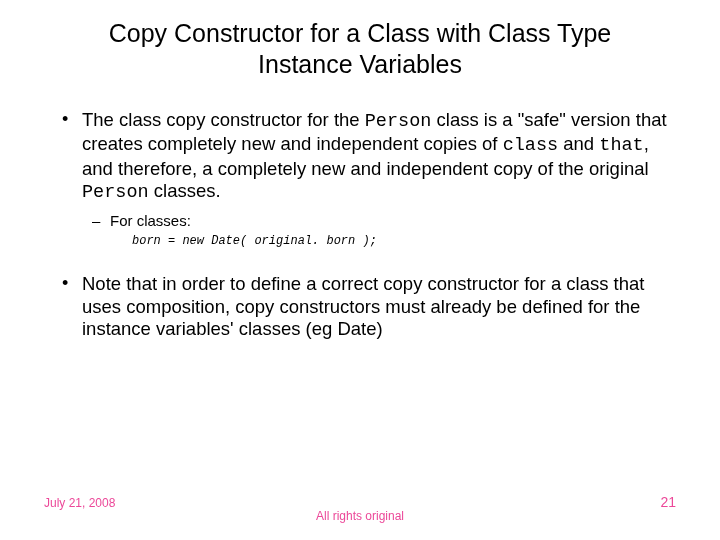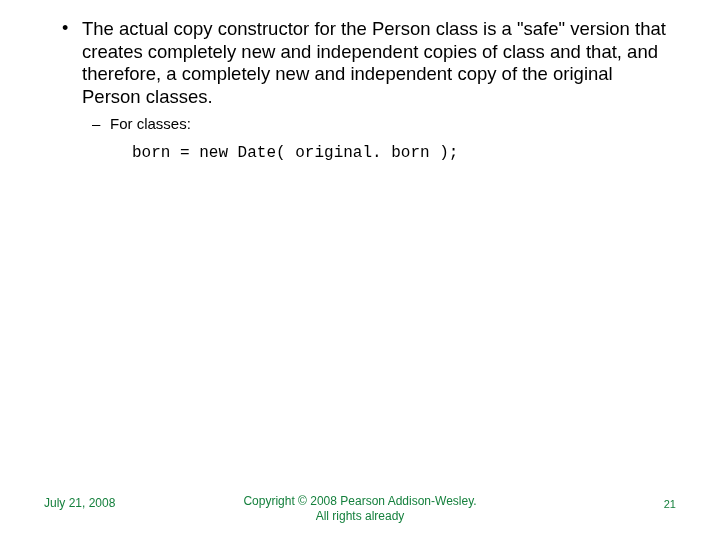--- a/index.html
+++ b/index.html
@@ -54,60 +54,65 @@
     font-size: 15px;
     line-height: 1.35;
   }
   ul.sub > li::before {
     content: "–";
     position: absolute;
     left: 4px;
     top: 0;
   }
   .code {
-    font-family: Liberation Sans, sans-serif;
+    font-family: Liberation Mono, monospace;
   }
   .codeline {
     font-family: "Courier New", Courier, monospace;
-    font-size: 16px;
+    font-size: 12px;
     display: block;
     padding-left: 22px;
-    margin-top: 8px;
+    margin-top: 2px;
+    font-style: italic;
   }
   .footer {
     position: absolute;
     left: 0;
     right: 0;
     bottom: 16px;
     padding: 0 44px;
     font-size: 12px;
-    color: #15803d;
+    color: #ec4899;
   }
   .footer .date { position: absolute; left: 44px; bottom: 14px; }
   .footer .copy { text-align: center; line-height: 1.25; width: 100%; }
-  .footer .page { position: absolute; right: 44px; bottom: 14px; font-size: 11px; }
+  .footer .page { position: absolute; right: 44px; bottom: 14px; font-size: 14px; }
 </style>
 </head>
 <body>
 
 <div class="slide">
+  <h1 class="title">Copy Constructor for a Class with Class Type Instance Variables</h1>
 
   <ul class="top">
     <li>
-      <span>The actual copy constructor for the </span><span class="code">Person</span><span> class is a "safe" version that creates completely new and independent copies of </span><span class="code">class</span><span> and </span><span class="code">that</span><span>, and therefore, a completely new and independent copy of the original </span><span class="code">Person</span><span> classes.</span>
+      <span>The class copy constructor for the </span><span class="code">Person</span><span> class is a "safe" version that creates completely new and independent copies of </span><span class="code">class</span><span> and </span><span class="code">that</span><span>, and therefore, a completely new and independent copy of the original </span><span class="code">Person</span><span> classes.</span>
       <ul class="sub">
         <li>
           <span>For classes:</span>
           <span class="codeline">born = new Date( original. born );</span>
         </li>
       </ul>
     </li>
+    <li>
+      <span>Note that in order to define a correct copy constructor for a class that uses composition, copy constructors must already be defined for the instance variables' classes (eg Date)</span>
+    </li>
   </ul>
 
   <div class="footer">
     <div class="date">July 21, 2008</div>
     <div class="copy">
-      <span>Copyright © 2008 Pearson Addison-Wesley.</span><br>
-      <span>All rights already</span>
+      <br>
+      <span>All rights original</span>
     </div>
     <div class="page">21</div>
   </div>
 </div>
 
 </body></html>

